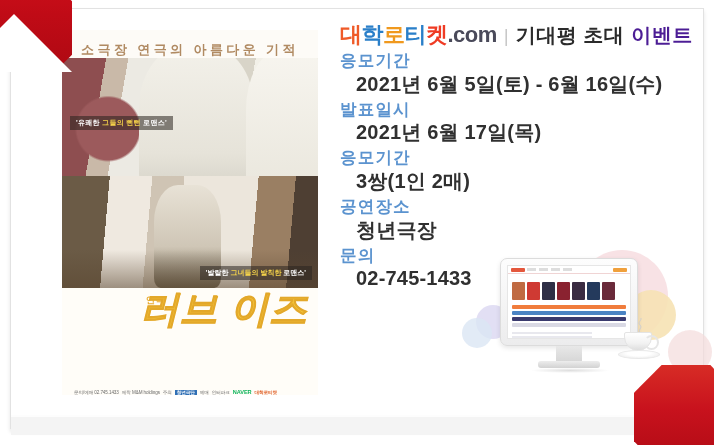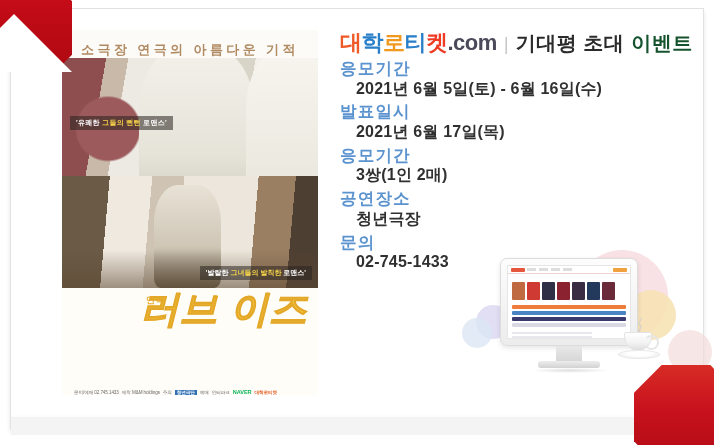--- a/index.html
+++ b/index.html
@@ -235,48 +235,48 @@
     white-space: nowrap;
     display: flex;
     align-items: center;
     gap: 3px;
   }
   .credits .chip { background: #2f6fb5; color:#fff; padding: 0 2px; font-weight:700; }
   .credits .naver { color: #10b45c; font-weight: 700; font-size: 5.6px; }
   .credits .dt { color: #e0622a; font-weight: 700; }
 
   
-  .info { position: absolute; left: 340px; top: 28px; width: 350px; }
+  .info { position: absolute; left: 340px; top: 20px; width: 350px; }
 
   .head-row { display: flex; align-items: baseline; white-space: nowrap; }
 
   .logo { font-size: 22px; font-weight: 700; letter-spacing: -.5px; }
   .logo .c1 { color: #ef5a28; }
   .logo .c2 { color: #2a7fc9; }
   .logo .c3 { color: #f0991e; }
   .logo .c4 { color: #2a7fc9; }
   .logo .c5 { color: #ef3b24; }
   .logo .dot { color: #4a4a5a; font-weight: 700; }
 
   .head-div { color: #c8c8c8; margin: 0 7px; font-size: 19px; font-weight: 300; }
 
   .head-title { font-size: 20px; font-weight: 700; color: #2b2b2b; letter-spacing: .5px; }
-  .head-title .ev { color: #14532d; margin-left: 7px; }
+  .head-title .ev { color: #4c1d95; margin-left: 7px; }
 
   .fields { }
   .field { margin-bottom: 2px; }
   .field-label {
     font-size: 16.5px;
     font-weight: 700;
     color: #5b93cf;
     letter-spacing: 1.2px;
     line-height: 1.25;
   }
   .field-value {
-    font-size: 16px;
+    font-size: 20px;
     font-weight: 700;
     color: #303030;
     letter-spacing: .2px;
     line-height: 1.3;
     padding-left: 16px;
   }
 
   
   .monitor-wrap { position: absolute; left: 500px; top: 258px; width: 150px; height: 120px; }
 

